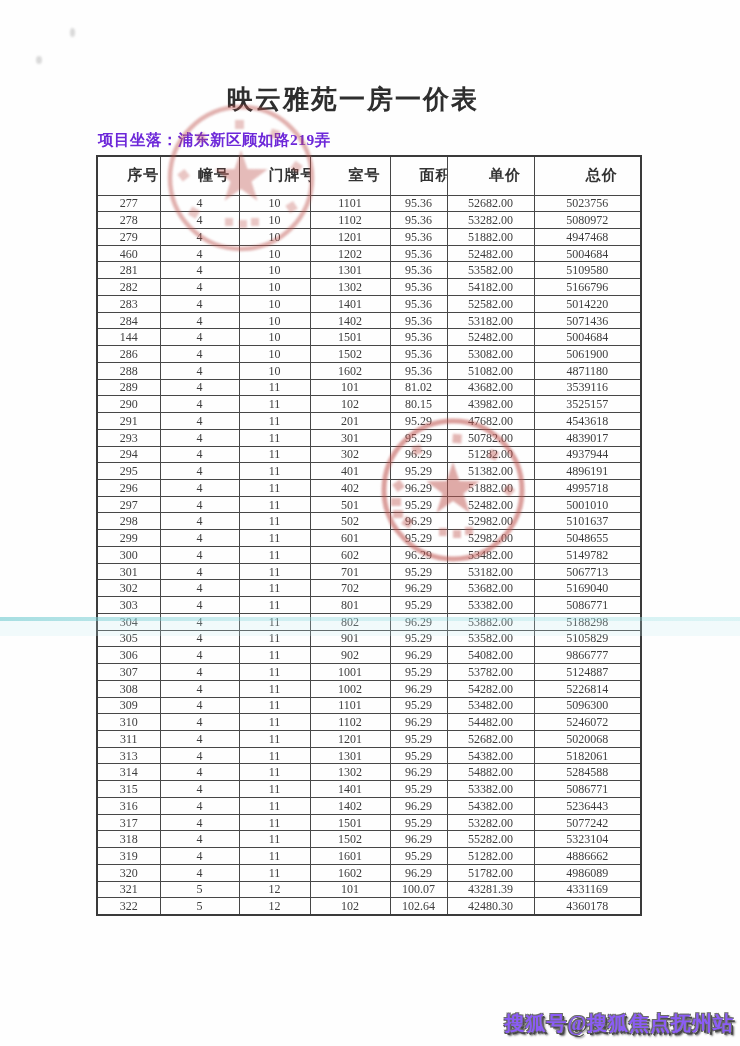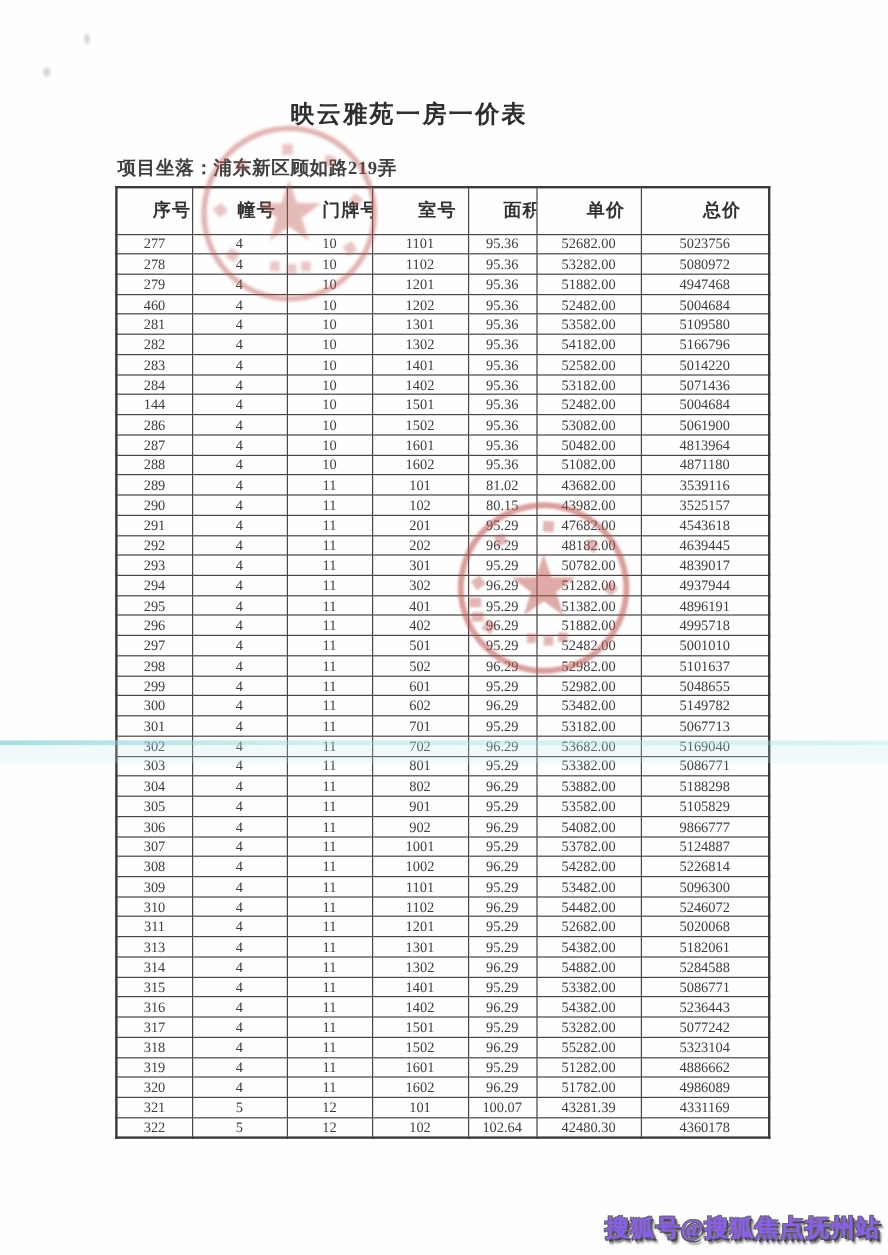--- a/index.html
+++ b/index.html
@@ -14,35 +14,35 @@
     overflow: hidden;
   }
 
   
   .speck { position: absolute; border-radius: 50%; background: #d9d9d9; filter: blur(1px); }
   .speck.s1 { left: 70px; top: 28px; width: 5px; height: 9px; }
   .speck.s2 { left: 36px; top: 56px; width: 6px; height: 8px; }
 
   .doc-title {
     position: absolute;
-    left: 0; top: 82px;
+    left: 12px; top: 82px;
     width: 682px;
     text-align: center;
-    font-size: 20px;
+    font-size: 26px;
     font-weight: bold;
     letter-spacing: 2px;
     color: #2e2e2e;
   }
 
   .location-line {
     position: absolute;
     left: 98px; top: 130px;
     font-size: 15.5px;
     font-weight: bold;
-    color: #404040;
+    color: #6d28d9;
     letter-spacing: 0.5px;
   }
 
   table.price-table {
     position: absolute;
     left: 96px; top: 155px;
     width: 544px;
     border-collapse: collapse;
     table-layout: fixed;
     border: 2px solid #3a3a3a;
@@ -234,29 +234,20 @@
         <tr>
           <td>286</td>
           <td>4</td>
           <td>10</td>
           <td>1502</td>
           <td>95.36</td>
           <td>53082.00</td>
           <td>5061900</td>
         </tr>
         <tr>
-          <td>287</td>
-          <td>4</td>
-          <td>10</td>
-          <td>1601</td>
-          <td>95.36</td>
-          <td>50482.00</td>
-          <td>4813964</td>
-        </tr>
-        <tr>
           <td>288</td>
           <td>4</td>
           <td>10</td>
           <td>1602</td>
           <td>95.36</td>
           <td>51082.00</td>
           <td>4871180</td>
         </tr>
         <tr>
           <td>289</td>
@@ -277,29 +268,20 @@
           <td>3525157</td>
         </tr>
         <tr>
           <td>291</td>
           <td>4</td>
           <td>11</td>
           <td>201</td>
           <td>95.29</td>
           <td>47682.00</td>
           <td>4543618</td>
-        </tr>
-        <tr>
-          <td>292</td>
-          <td>4</td>
-          <td>11</td>
-          <td>202</td>
-          <td>96.29</td>
-          <td>48182.00</td>
-          <td>4639445</td>
         </tr>
         <tr>
           <td>293</td>
           <td>4</td>
           <td>11</td>
           <td>301</td>
           <td>95.29</td>
           <td>50782.00</td>
           <td>4839017</td>
         </tr>

